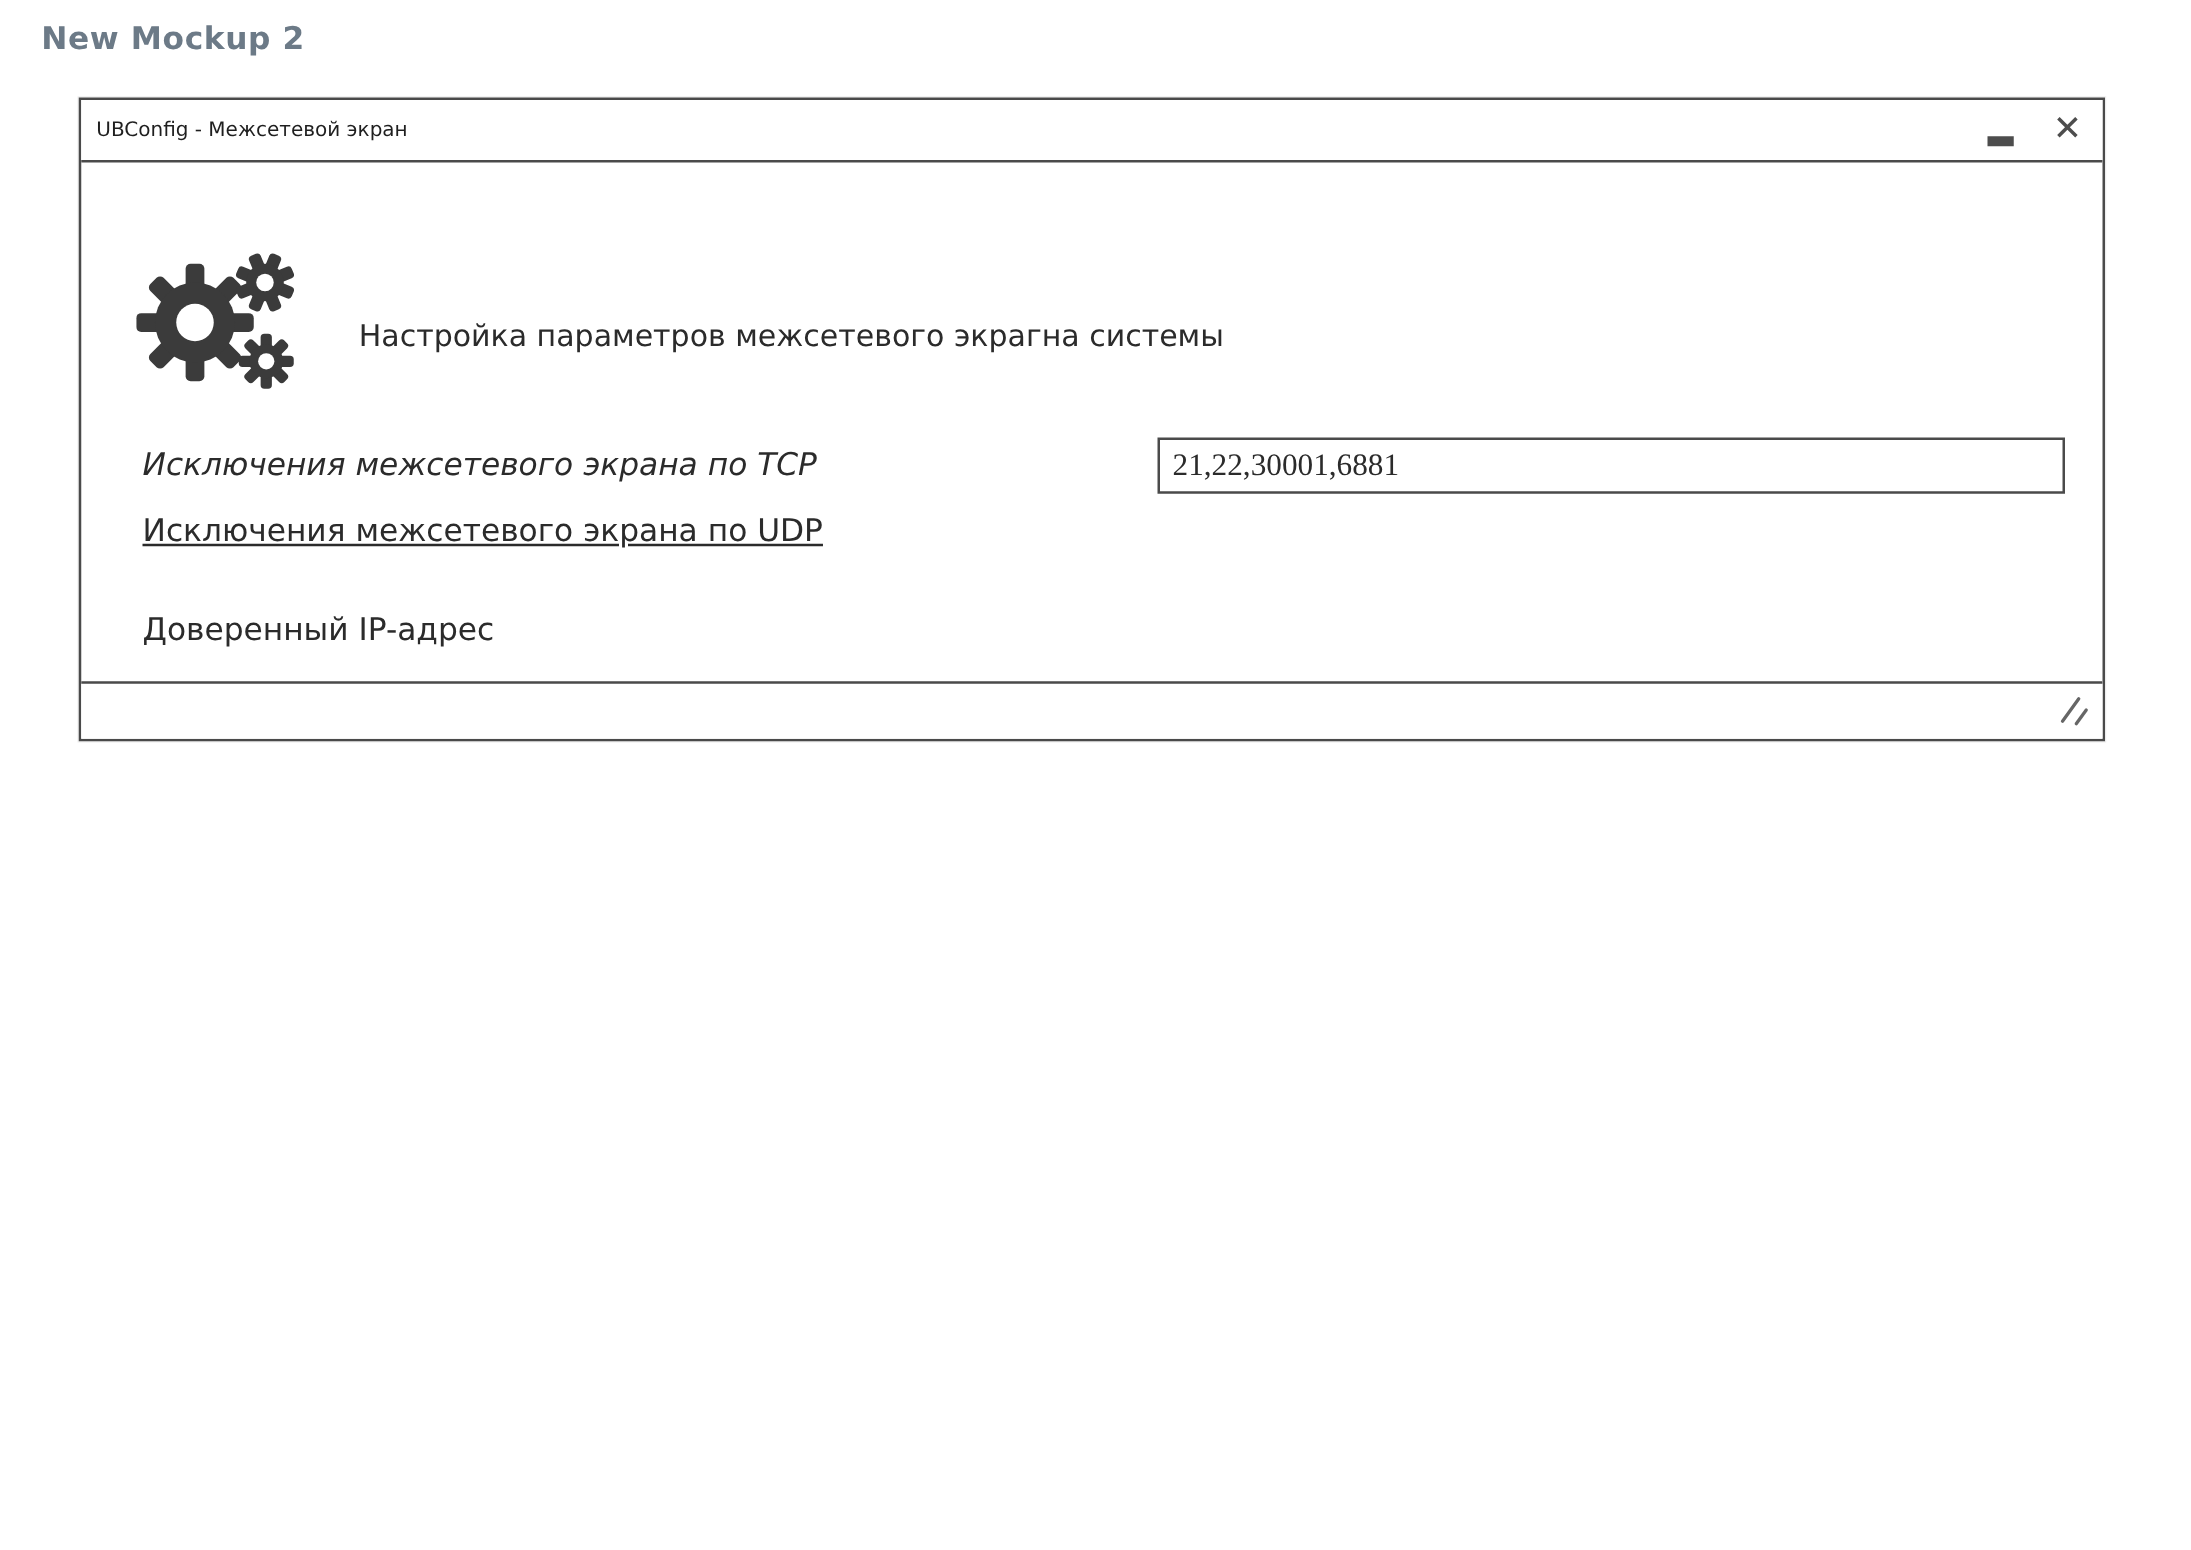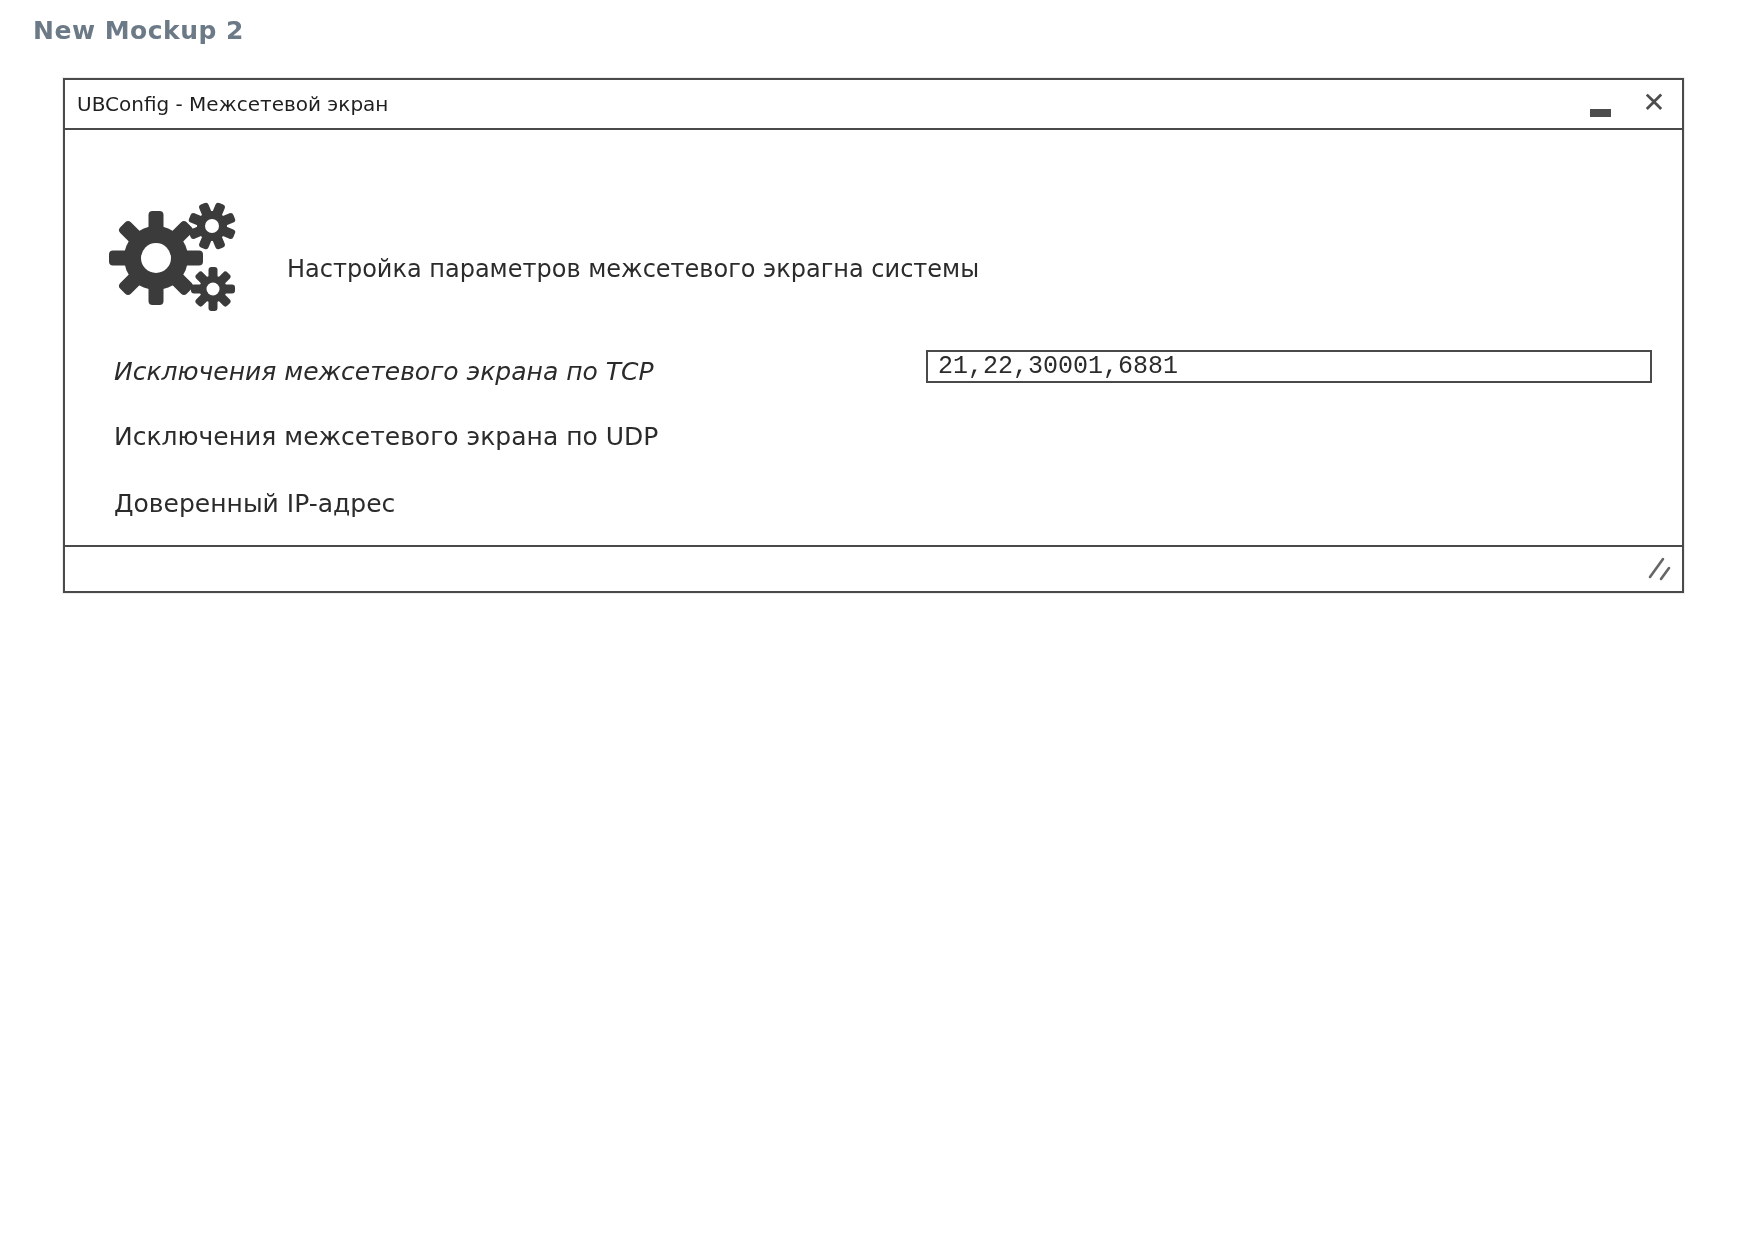--- a/index.html
+++ b/index.html
@@ -23,21 +23,21 @@
     border: 2px solid #4a4a4a;
     box-shadow: 0 0 0 1px rgba(0,0,0,0.07);
   }
   .titlebar {
     position: absolute; left: 0; top: 0; right: 0; height: 50px;
     border-bottom: 2px solid #4a4a4a;
     background: #ffffff;
   }
   .titlebar .title {
     position: absolute; left: 12px; top: 0; line-height: 48px;
-    font-size: 20px; color: #1f1f1f; white-space: nowrap;
+    font-size: 16px; color: #1f1f1f; white-space: nowrap;
   }
   .controls { position: absolute; right: 0; top: 0; height: 48px; }
   .min-btn {
     position: absolute; right: 62px; top: 0; width: 40px; height: 48px;
     cursor: pointer;
   }
   .min-btn .dash {
     position: absolute; left: 10px; top: 29px;
     width: 21px; height: 8px; background: #4d4d4d;
   }
@@ -50,26 +50,26 @@
   .gears { position: absolute; left: 44px; top: 70px; }
   .description {
     position: absolute; left: 222px; top: 122px; height: 34px; line-height: 34px;
     font-size: 24px; color: #2b2b2b; white-space: nowrap;
   }
   .field-label {
     position: absolute; left: 49px; height: 34px; line-height: 34px;
     font-size: 25px; color: #2b2b2b; white-space: nowrap;
   }
   .field-label.row0 { top: 225px; font-style: italic; }
-  .field-label.row1 { top: 290px; }
+  .field-label.row1 { top: 278px; text-decoration: underline; }
   .field-label.row2 { top: 357px; }
   .field-input {
-    position: absolute; left: 861px; width: 726px; height: 33px;
+    position: absolute; left: 861px; width: 726px; height: 45px;
     border: 2px solid #4a4a4a; background: #ffffff;
-    font-family: Liberation Mono, monospace;
+    font-family: Liberation Serif, serif;
     font-size: 25px; color: #2b2b2b; padding: 0 10px;
     outline: none;
   }
   .field-input.row0 { top: 220px; }
   .field-input.row1 { top: 285px; }
   .field-input.row2 { top: 352px; }
   .statusbar {
     position: absolute; left: 0; right: 0; bottom: 0; height: 46px;
     border-top: 2px solid #4a4a4a; background: #ffffff;
   }

